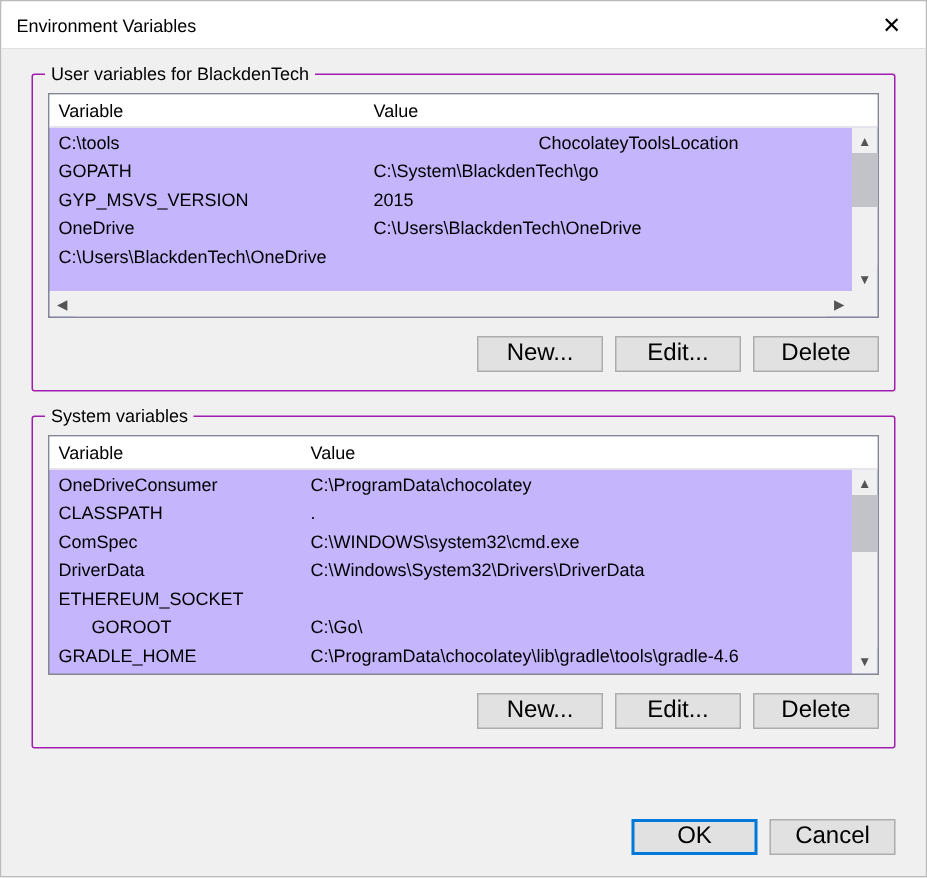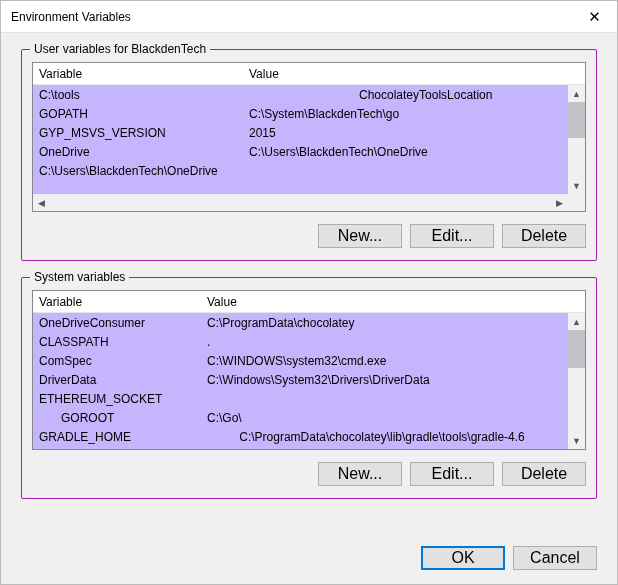--- a/index.html
+++ b/index.html
@@ -256,21 +256,21 @@
               <div class="row">
                 <div class="cell" style="width: 168px;">ETHEREUM_SOCKET</div>
                 <div class="cell" style="width: 362px;"></div>
               </div>
               <div class="row">
                 <div class="cell" style="width: 168px; padding-left: 28px;">GOROOT</div>
                 <div class="cell" style="width: 362px;">C:\Go\</div>
               </div>
               <div class="row">
                 <div class="cell" style="width: 168px;">GRADLE_HOME</div>
-                <div class="cell" style="width: 362px; text-align: center;">C:\ProgramData\chocolatey\lib\gradle\tools\gradle-4.6</div>
+                <div class="cell" style="width: 362px;">C:\ProgramData\chocolatey\lib\gradle\tools\gradle-4.6</div>
               </div>
             </div>
           <div class="vscroll">
             <div class="arrow">▲</div>
             <div class="track">
                 <div class="thumb" style="top:0;height:38px;"></div>
               </div>
             <div class="arrow" style="position:absolute;bottom:0;left:0;right:0;">▼</div>
           </div>
         </div>

